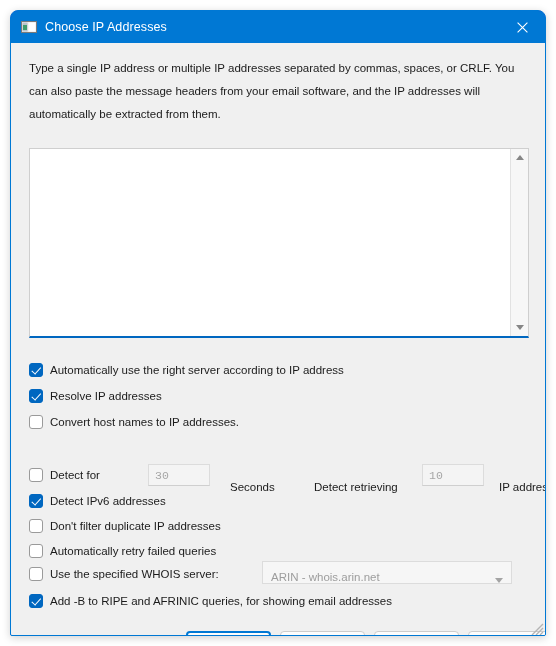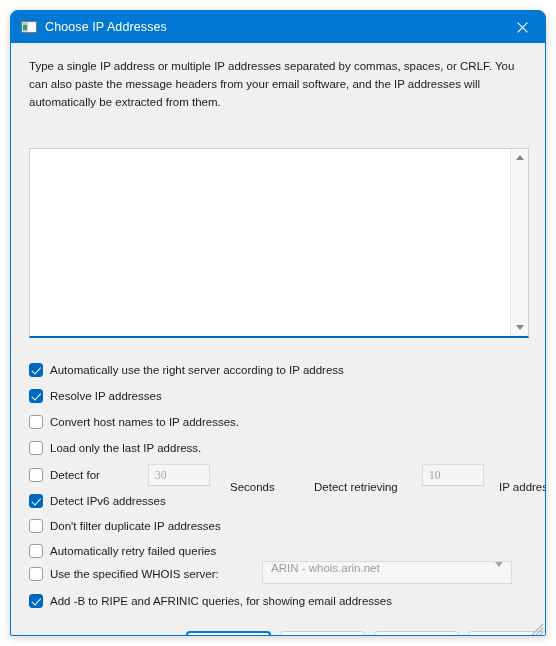--- a/index.html
+++ b/index.html
@@ -72,21 +72,21 @@
     background: #f0f0f0;
     box-sizing: border-box;
   }
 
   #description {
     position: absolute;
     left: 18px;
     top: 14px;
     width: 500px;
     font-size: 11.5px;
-    line-height: 18px;
+    line-height: 23px;
     color: #1b1b1b;
   }
 
   
   #ip-textarea-wrap {
     position: absolute;
     left: 18px;
     top: 105px;
     width: 500px;
     height: 190px;
@@ -173,21 +173,21 @@
 
   
   .num-field {
     width: 62px;
     height: 22px;
     box-sizing: border-box;
     border: 1px solid #dcdcdc;
     border-bottom-color: #cfcfcf;
     background: #f4f4f4;
     color: #a6a6a6;
-    font-family: Liberation Serif, serif;
+    font-family: Liberation Mono, monospace;
     font-size: 11.5px;
     padding: 0 6px;
     outline: none;
   }
   .inline-text {
     font-size: 11.5px;
     color: #1b1b1b;
     line-height: 14px;
     margin-top: 24px;
   }
@@ -196,21 +196,21 @@
   #whois-combo {
     position: absolute;
     left: 251px;
     top: 518px;
     width: 250px;
     height: 23px;
     box-sizing: border-box;
     background: #f6f6f6;
     border: 1px solid #dcdcdc;
     display: flex;
-    align-items: flex-start;
+    align-items: flex-end;
     padding: 0 8px;
     font-size: 11.5px;
     color: #9d9d9d;
   }
   #whois-combo .combo-value { flex: 1 1 auto; }
   #whois-combo .chev {
     width: 0; height: 0;
     border-left: 4px solid transparent;
     border-right: 4px solid transparent;
     border-top: 5px solid #a4a4a4;
@@ -297,24 +297,20 @@
       <span class="opt-label">Resolve IP addresses</span>
     </div>
     <div class="opt-row" style="top:318px">
       <span class="cbox checked"></span>
       <span class="opt-label">Automatically use the right server according to IP address</span>
     </div>
     <div class="opt-row" style="top:370px">
       <span class="cbox"></span>
       <span class="opt-label">Convert host names to IP addresses.</span>
     </div>
-    <div class="opt-row" style="top:396px">
-      <span class="cbox"></span>
-      <span class="opt-label">Load only the last IP address.</span>
-    </div>
 
     <div class="opt-row" style="top:421px; height:22px">
       <span class="cbox"></span>
       <span class="opt-label" style="width:98px">Detect for</span>
       <input class="num-field" type="text" value="30" style="">
       <span class="inline-text" style="margin-left:20px; width:84px">Seconds</span>
       <span class="inline-text" style="width:108px">Detect retrieving</span>
       <input class="num-field" type="text" value="10" style="">
       <span class="inline-text" style="margin-left:15px">IP addresses</span>
     </div>

